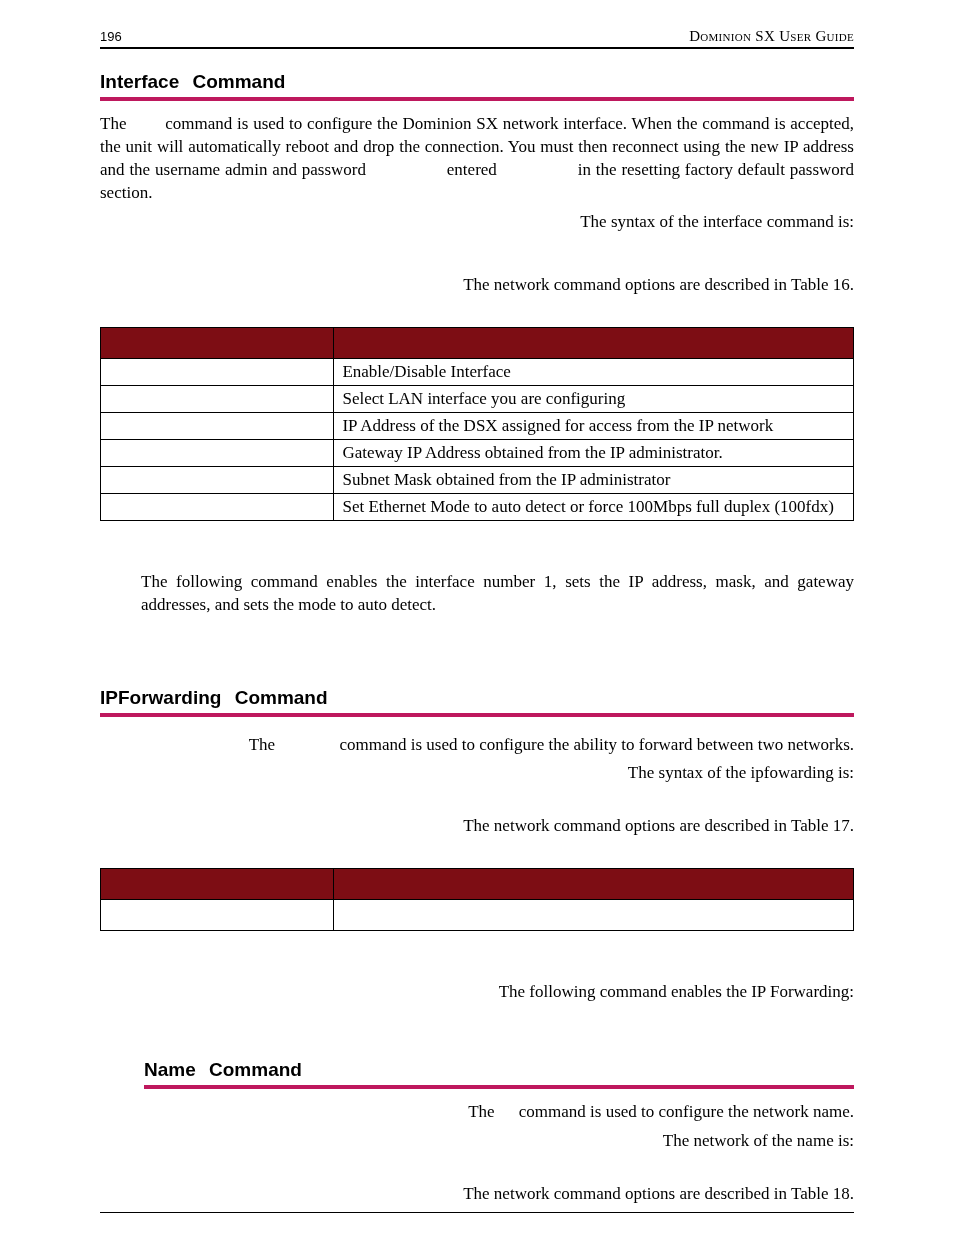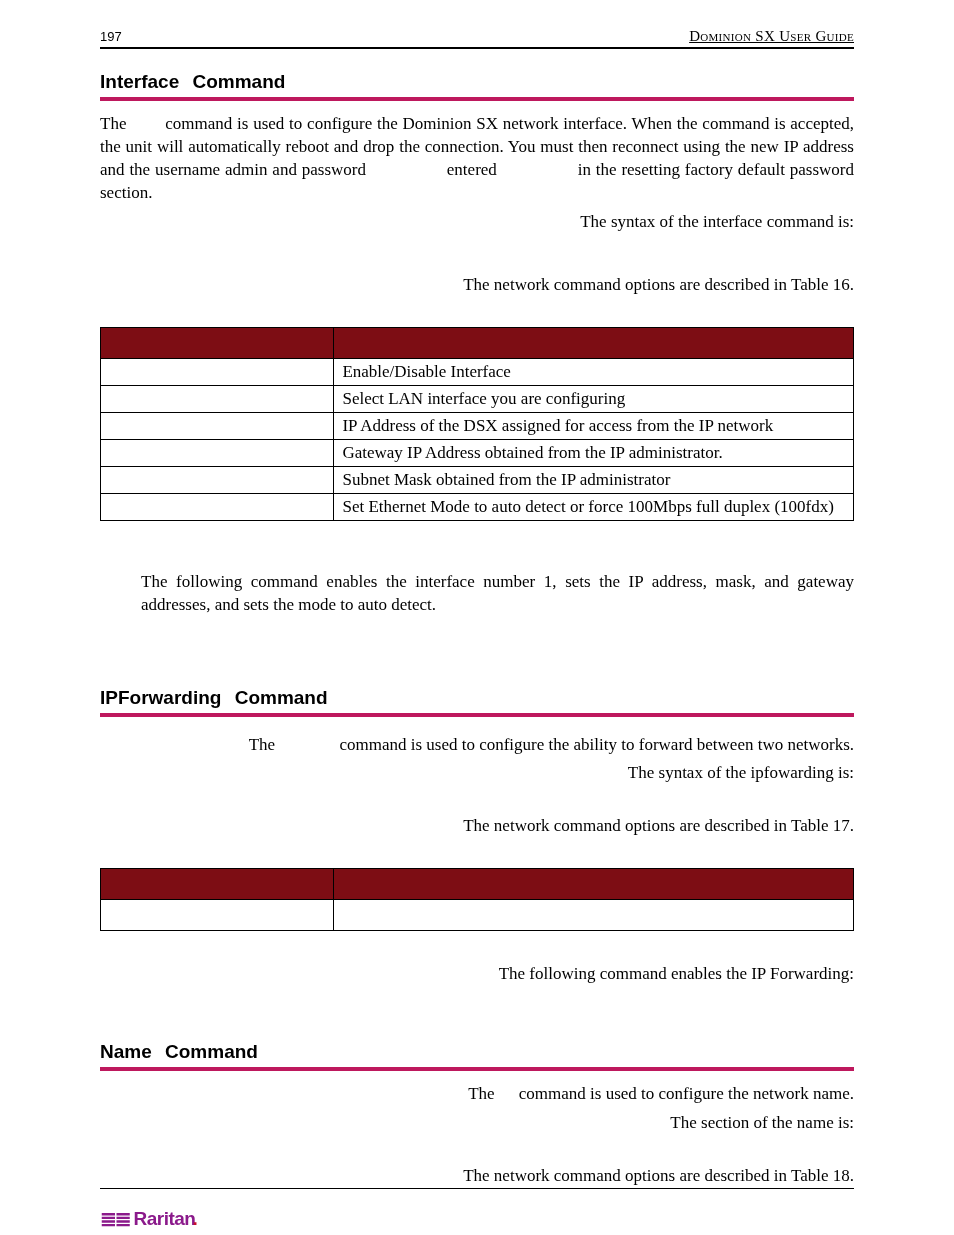--- a/index.html
+++ b/index.html
@@ -25,21 +25,20 @@
   }
   .header-left {
     font-family: Arial, Helvetica, sans-serif;
     font-size: 13px;
   }
   .header-right {
     font-variant: small-caps;
     font-family: "Times New Roman", Times, serif;
     font-size: 15px;
     letter-spacing: 0.3px;
-    text-decoration: underline;
   }
   .section-heading {
     font-family: Arial, Helvetica, sans-serif;
     font-weight: bold;
     font-size: 19px;
     margin-top: 22px;
     border-bottom: 4px solid #be185d;
     padding-bottom: 4px;
     word-spacing: 8px;
   }
@@ -107,21 +106,21 @@
     font-size: 19px;
     margin-left: -3px;
   }
 </style>
 </head>
 <body>
 
 <div class="page">
 
   <div class="header-row">
-    <span class="header-left">197</span>
+    <span class="header-left">196</span>
     <span class="header-right">Dominion SX User Guide</span>
   </div>
 
   <div class="section-heading">Interface Command</div>
 
   <div class="body-text">
     <span class="gap-1"><span>The</span> </span><span>command is used to configure the Dominion SX network interface. When the command is accepted, the unit will automatically reboot and drop the connection. You must then reconnect using the new IP address and the username admin and password</span><span class="gap-2"> <span>entered in</span></span>
     <span>the resetting factory default password section.</span>
   </div>
 
@@ -178,29 +177,29 @@
       <th class="left-col"></th>
       <th></th>
     </tr>
     <tr>
       <td class="left-col"></td>
       <td></td>
     </tr>
   </tbody>
     </table>
 
-  <div class="body-text-left" style="margin-top:32px;">The following command enables the IP Forwarding:</div>
-
-  <div class="section-heading" style="margin-top:55px;">Name Command</div>
+  <div class="body-text-left" style="margin-top:50px;">The following command enables the IP Forwarding:</div>
+
+  <div class="section-heading" style="margin-top:55px;margin-left:44px;">Name Command</div>
 
   <div class="body-text-left" style="margin-top:12px;">
     <span class="gap-3"><span>The</span> </span><span>command is used to configure the network name.</span>
   </div>
-  <div class="body-text-left">The section of the name is:</div>
-  <div class="body-text-left" style="margin-top:30px;border-bottom:1px solid #000;">The network command options are described in Table 18.</div>
+  <div class="body-text-left">The network of the name is:</div>
+  <div class="body-text-left" style="margin-top:30px;border-bottom:1px solid #000;padding-bottom:6px;">The network command options are described in Table 18.</div>
 
   <div class="footer-logo">
     <span class="logo-glyph">≣≣</span>
     <span>
       <span class="logo-text">Raritan</span><span class="logo-dot">.</span>
     </span>
   </div>
 
 </div>
 

